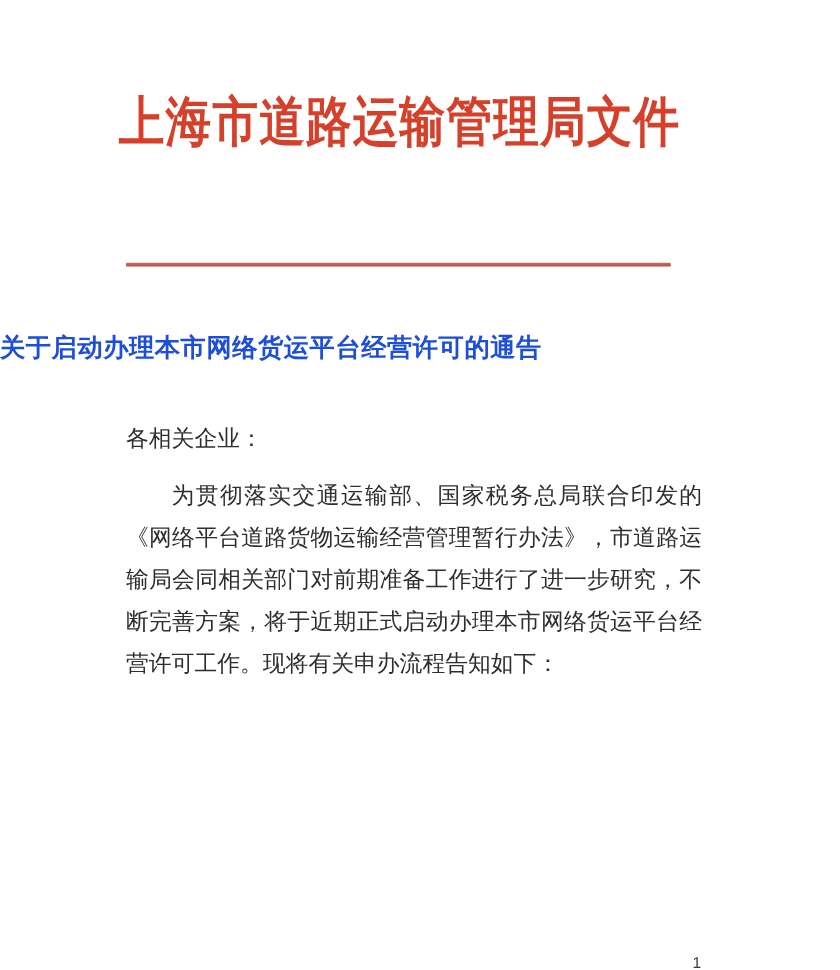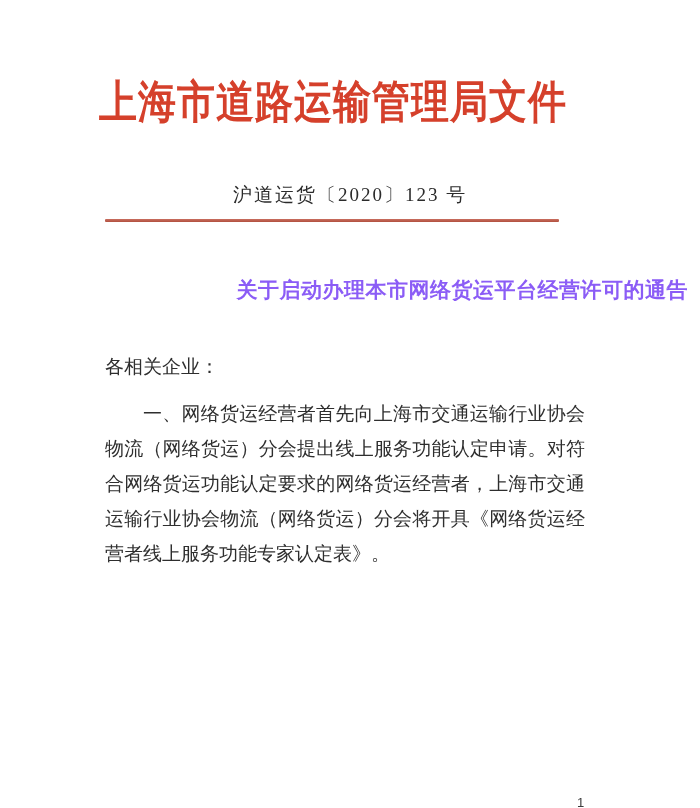--- a/index.html
+++ b/index.html
@@ -52,24 +52,24 @@
     height: 3px;
     background: linear-gradient(#c96e5f, #b1503f);
     border-radius: 1px;
   }
   
   .notice-title {
     position: absolute;
     top: 276px;
     left: 0;
     width: 688px;
-    text-align: right;
+    text-align: left;
     font-size: 21px;
     font-weight: bold;
-    color: #8b5cf6;
+    color: #1d4ed8;
     letter-spacing: 0.5px;
     white-space: nowrap;
   }
   
   .body-text {
     position: absolute;
     top: 337px;
     left: 93px;
     width: 504px;
     font-size: 19px;
@@ -94,26 +94,25 @@
     font-family: "Liberation Sans", "DejaVu Sans", sans-serif;
   }
 </style>
 </head>
 <body>
 
 <div class="page">
 
   <div class="agency-title">上海市道路运输管理局文件</div>
 
-  <div class="doc-number">沪道运货〔2020〕123 号</div>
 
   <div class="red-rule"></div>
 
   <div class="notice-title">关于启动办理本市网络货运平台经营许可的通告</div>
 
   <div class="body-text">
     <p class="salutation">各相关企业：</p>
-    <p>一、网络货运经营者首先向上海市交通运输行业协会物流（网络货运）分会提出线上服务功能认定申请。对符合网络货运功能认定要求的网络货运经营者，上海市交通运输行业协会物流（网络货运）分会将开具《网络货运经营者线上服务功能专家认定表》。</p>
+    <p>为贯彻落实交通运输部、国家税务总局联合印发的《网络平台道路货物运输经营管理暂行办法》，市道路运输局会同相关部门对前期准备工作进行了进一步研究，不断完善方案，将于近期正式启动办理本市网络货运平台经营许可工作。现将有关申办流程告知如下：</p>
   </div>
 
   <div class="page-number">1</div>
 
 </div>
 
 </body></html>

